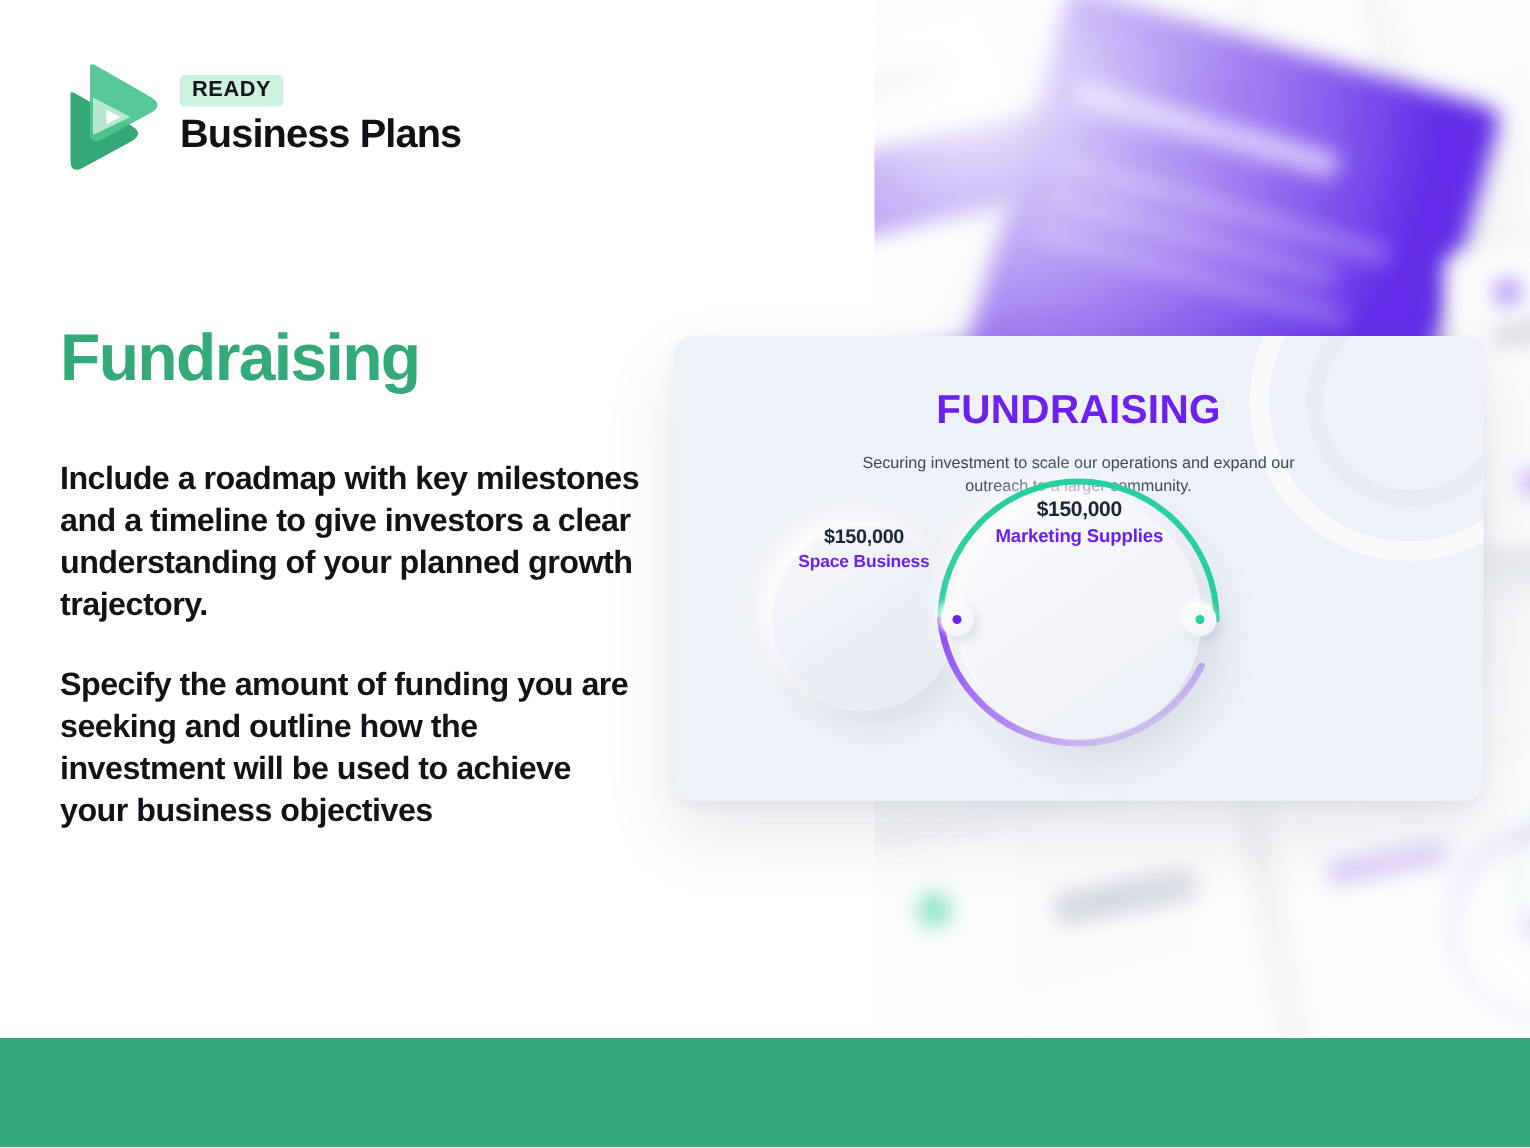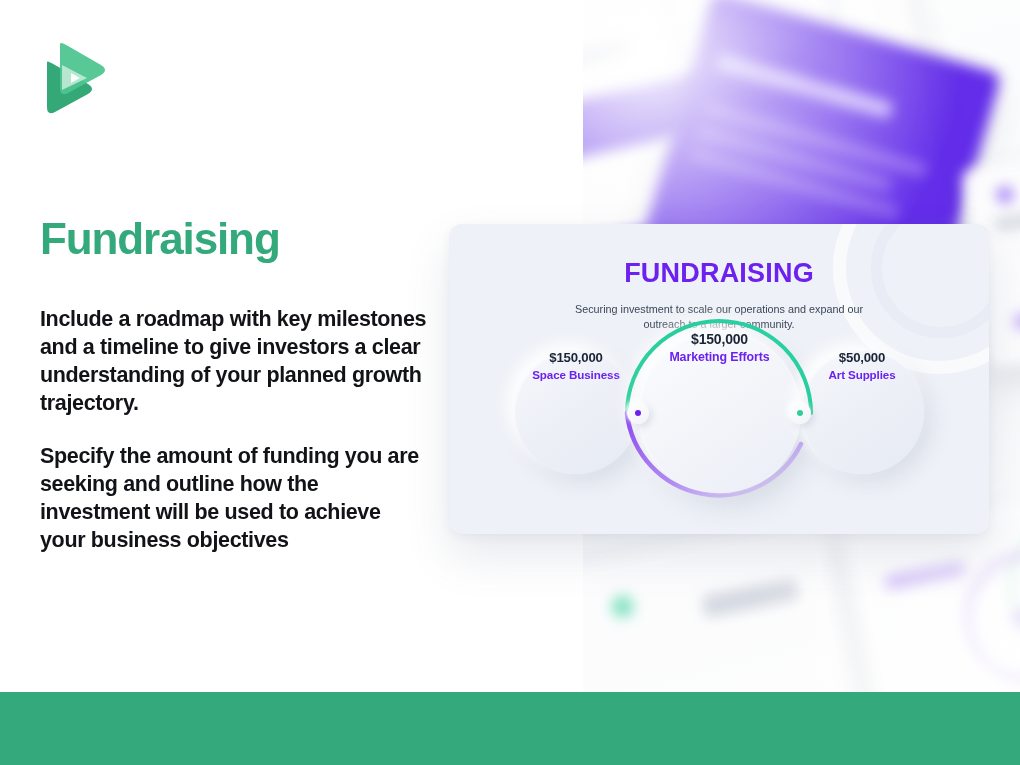--- a/index.html
+++ b/index.html
@@ -348,20 +348,24 @@
   <div class="content">
 
     <div class="logo-row">
       <div class="logo-mark">
         <svg width="66" height="78" viewBox="0 0 66 78" xmlns="http://www.w3.org/2000/svg">
           <path d="M7 24 L7 69 Q7 78 15 74 L48 56 Q56 51 48 46 L15 27 Q7 22 7 24 Z" fill="#35a877"></path>
           <path d="M20 6 L20 50 Q20 59 28 55 L61 37 Q69 32 61 27 L28 8 Q20 3 20 6 Z" fill="#4ec58f" opacity="0.94"></path>
           <path d="M22 27 L22 52 L47 40 Z" fill="#bfe9d6" opacity="0.92"></path>
           <path d="M31 35 L31 45 L40 40 Z" fill="#ffffff" opacity="0.9"></path>
         </svg>
+      </div>
+      <div class="logo-text">
+        <span class="ready-badge">READY</span>
+        <span class="brand-name">Business Plans</span>
       </div>
     </div>
 
     <h1 class="headline">Fundraising</h1>
 
     <div class="body-block">
       <p class="para">Include a roadmap with key milestones and a timeline to give investors a clear understanding of your planned growth trajectory.</p>
       <p class="para">Specify the amount of funding you are seeking and outline how the investment will be used to achieve your business objectives</p>
     </div>
 
@@ -393,27 +397,23 @@
         <path d="M 12 104 A 92 92 0 0 0 186 135" fill="none" stroke="url(#gradPurple)" stroke-width="4.5" stroke-linecap="round"></path>
       </svg>
 
       <div class="circ circ-side circ-left">
         <span class="amount">$150,000</span>
         <span class="label">Space Business</span>
       </div>
 
       <div class="circ circ-mid">
         <span class="amount">$150,000</span>
-        <span class="label">Marketing Efforts</span>
-      </div>
-
-      <div class="circ circ-side circ-right">
-        <span class="amount">$50,000</span>
-        <span class="label">Art Supplies</span>
-      </div>
+        <span class="label">Marketing Supplies</span>
+      </div>
+
 
       <div class="knob knob-left">
         <span class="knob-dot" style="background:#6d21ef;"></span>
       </div>
       <div class="knob knob-right">
         <span class="knob-dot" style="background:#2ecf9b;"></span>
       </div>
 
     </div>
   </div>

